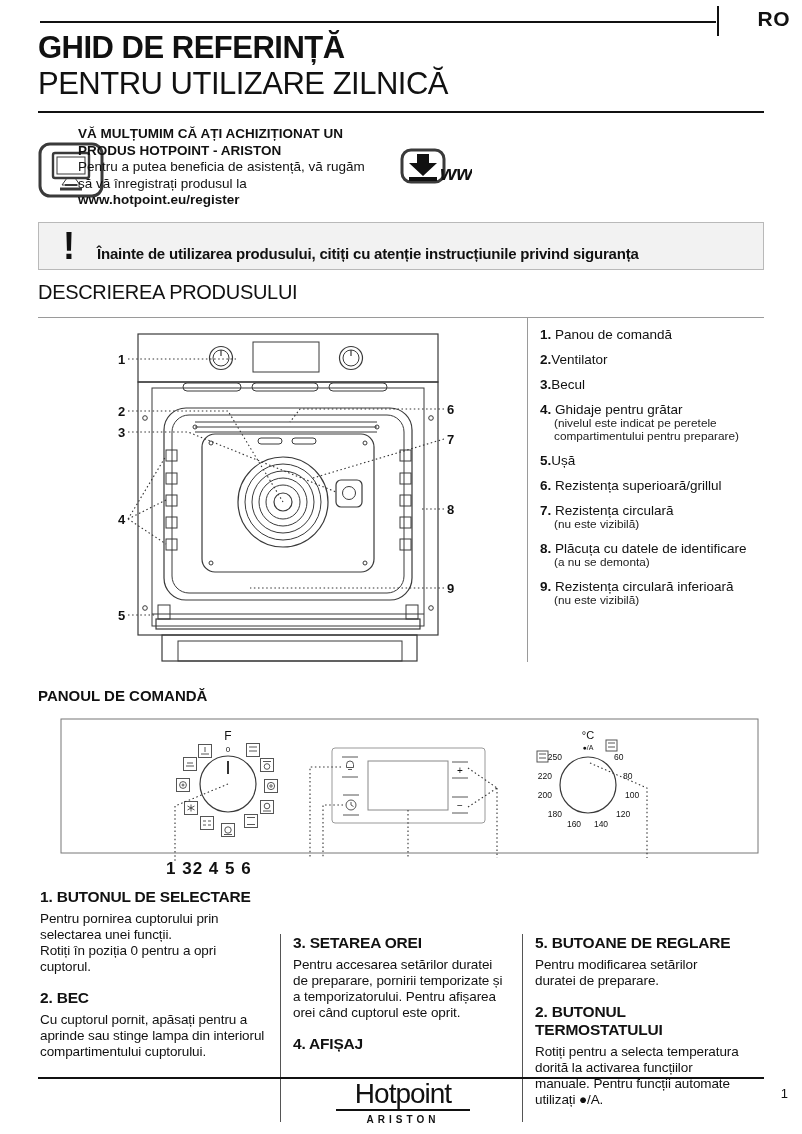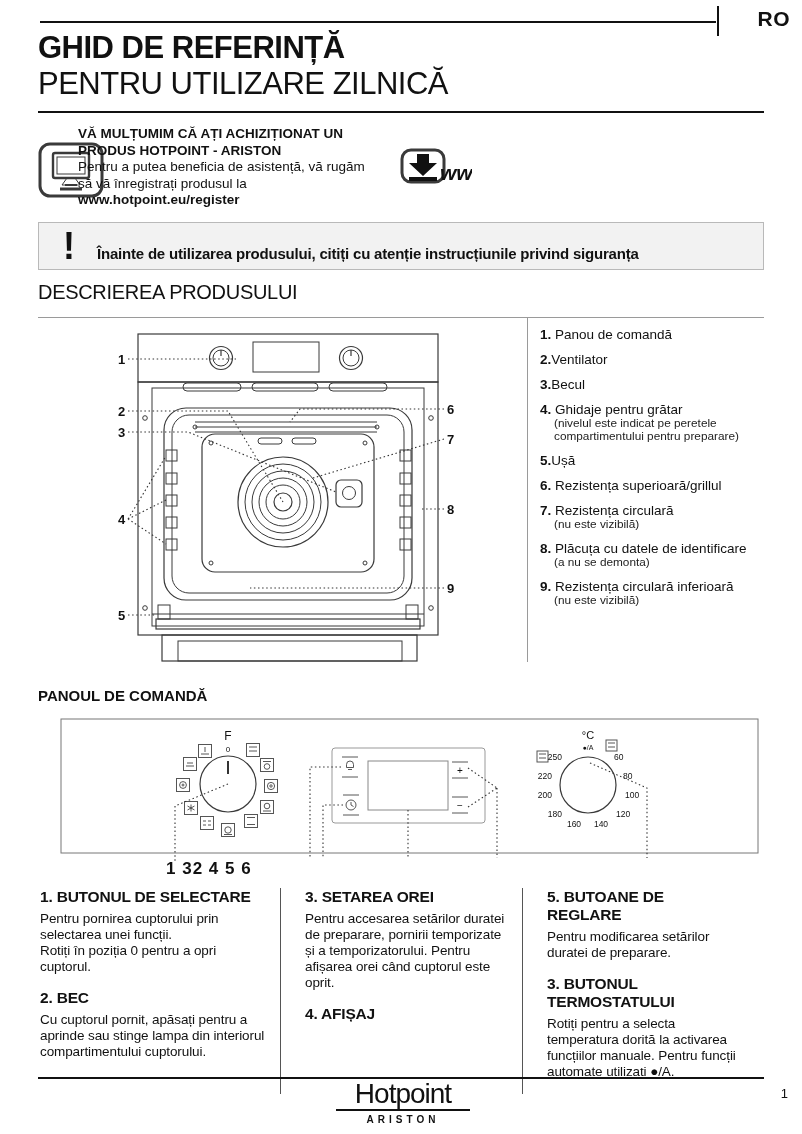--- a/index.html
+++ b/index.html
@@ -17,21 +17,21 @@
   .warn-excl{font-size:36px;font-weight:900;line-height:1;margin:0 22px 0 24px;transform:scaleY(1.1);}
   .warn-text{font-size:15px;font-weight:bold;letter-spacing:-.2px;margin-top:14px;}
   .h-section{font-size:20px;font-weight:normal;letter-spacing:-.3px;}
   .h-panel{font-size:15px;font-weight:bold;}
   .pd-list{font-size:13.5px;}
   .pd-item{margin-bottom:10px;line-height:15px;}
   .pd-num{font-weight:bold;}
   .pd-note{font-size:11.8px;line-height:13px;margin-left:14px;color:#222;}
   .legend{display:grid;grid-template-columns:240px 242px 230px;}
   .leg-col{padding:0 12px 0 0;}
-  .leg-col + .leg-col{border-left:1px solid #555;padding-left:24px;}
+  .leg-col + .leg-col{border-left:1px solid #555;padding-left:12px;margin-top:46px;}
   .leg-title{font-size:15.5px;font-weight:bold;margin:0 0 5px 0;letter-spacing:-.2px;}
   .leg-body{font-size:13.5px;line-height:16px;margin:0 0 14px 0;white-space:pre-line;letter-spacing:-.1px;}
   .logo{width:150px;text-align:center;}
   .logo-main{font-size:28px;font-weight:normal;letter-spacing:-1px;line-height:28px;}
   .logo-line{height:2px;background:#111;margin:1px 8px 3px 8px;}
   .logo-sub{font-size:10px;font-weight:bold;letter-spacing:4px;}
   .pageno{font-size:13px;}
   svg text{font-family:"Liberation Sans",sans-serif;fill:#111;}
   .ln{stroke:#3a3a3a;stroke-width:1.2;fill:none;}
   .lnth{stroke:#3a3a3a;stroke-width:1;fill:none;}
@@ -330,21 +330,21 @@
     </div>
     <div class="leg-col">
       <div class="leg-title">3. SETAREA OREI</div>
       <p class="leg-body">Pentru accesarea setărilor duratei de preparare, pornirii temporizate și a temporizatorului. Pentru afișarea orei când cuptorul este oprit.</p>
       <div class="leg-title">4. AFIȘAJ</div>
       <p class="leg-body"></p>
     </div>
     <div class="leg-col">
       <div class="leg-title">5. BUTOANE DE REGLARE</div>
       <p class="leg-body">Pentru modificarea setărilor duratei de preparare.</p>
-      <div class="leg-title">3. BUTONUL TERMOSTATULUI</div>
+      <div class="leg-title">2. BUTONUL TERMOSTATULUI</div>
       <p class="leg-body">Rotiți pentru a selecta temperatura dorită la activarea funcțiilor manuale. Pentru funcții automate utilizați ●/A.</p>
     </div>
   </div>
 
   <div class="abs rule" style="left:38px;top:1077px;width:726px;"></div>
   <div class="abs logo" style="left:328px;top:1080px;">
     <div class="logo-main">Hotpoint</div>
     <div class="logo-line"></div>
     <div class="logo-sub">ARISTON</div>
   </div>

